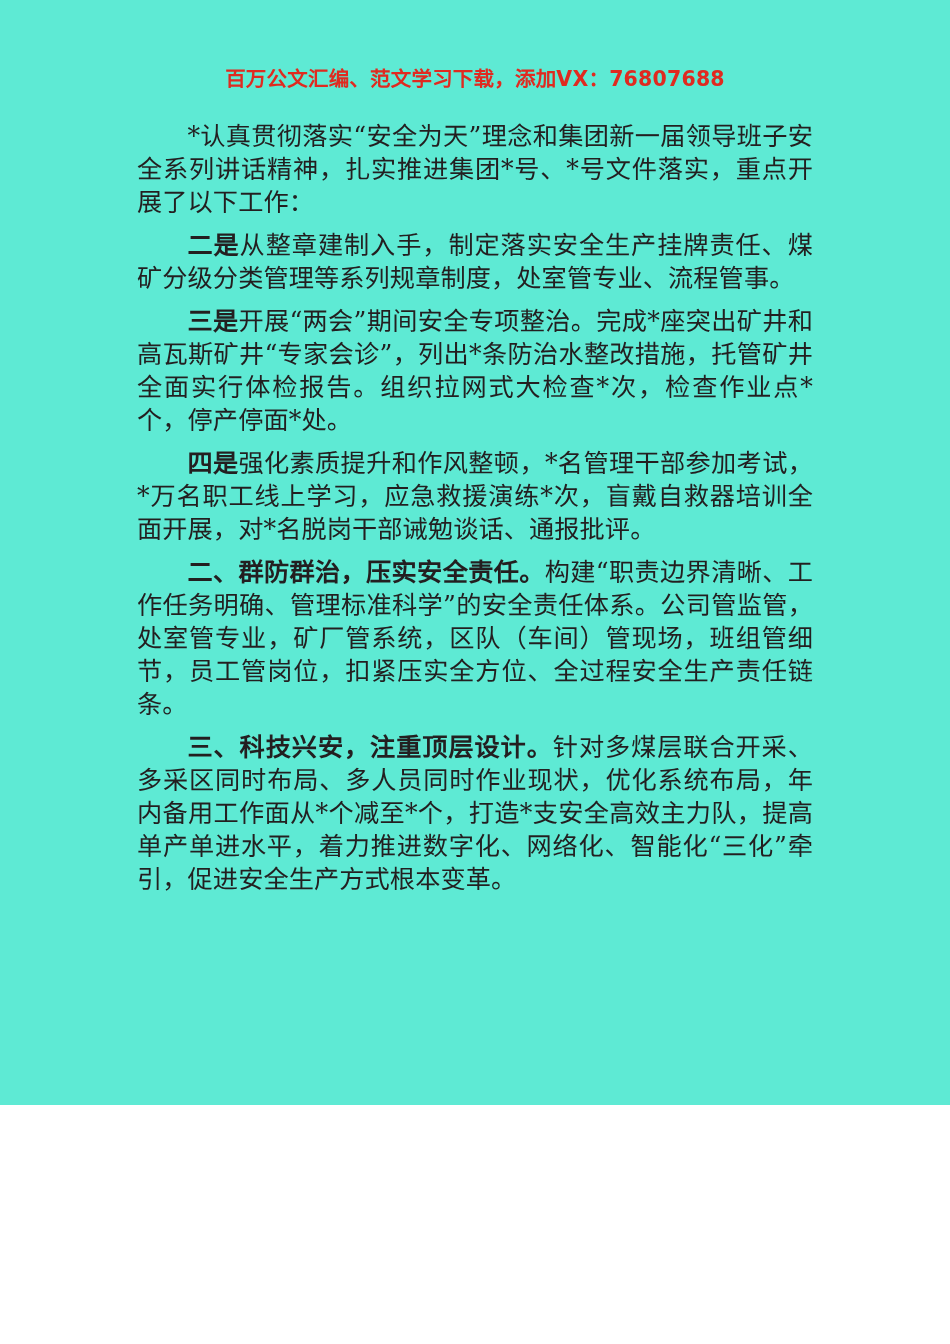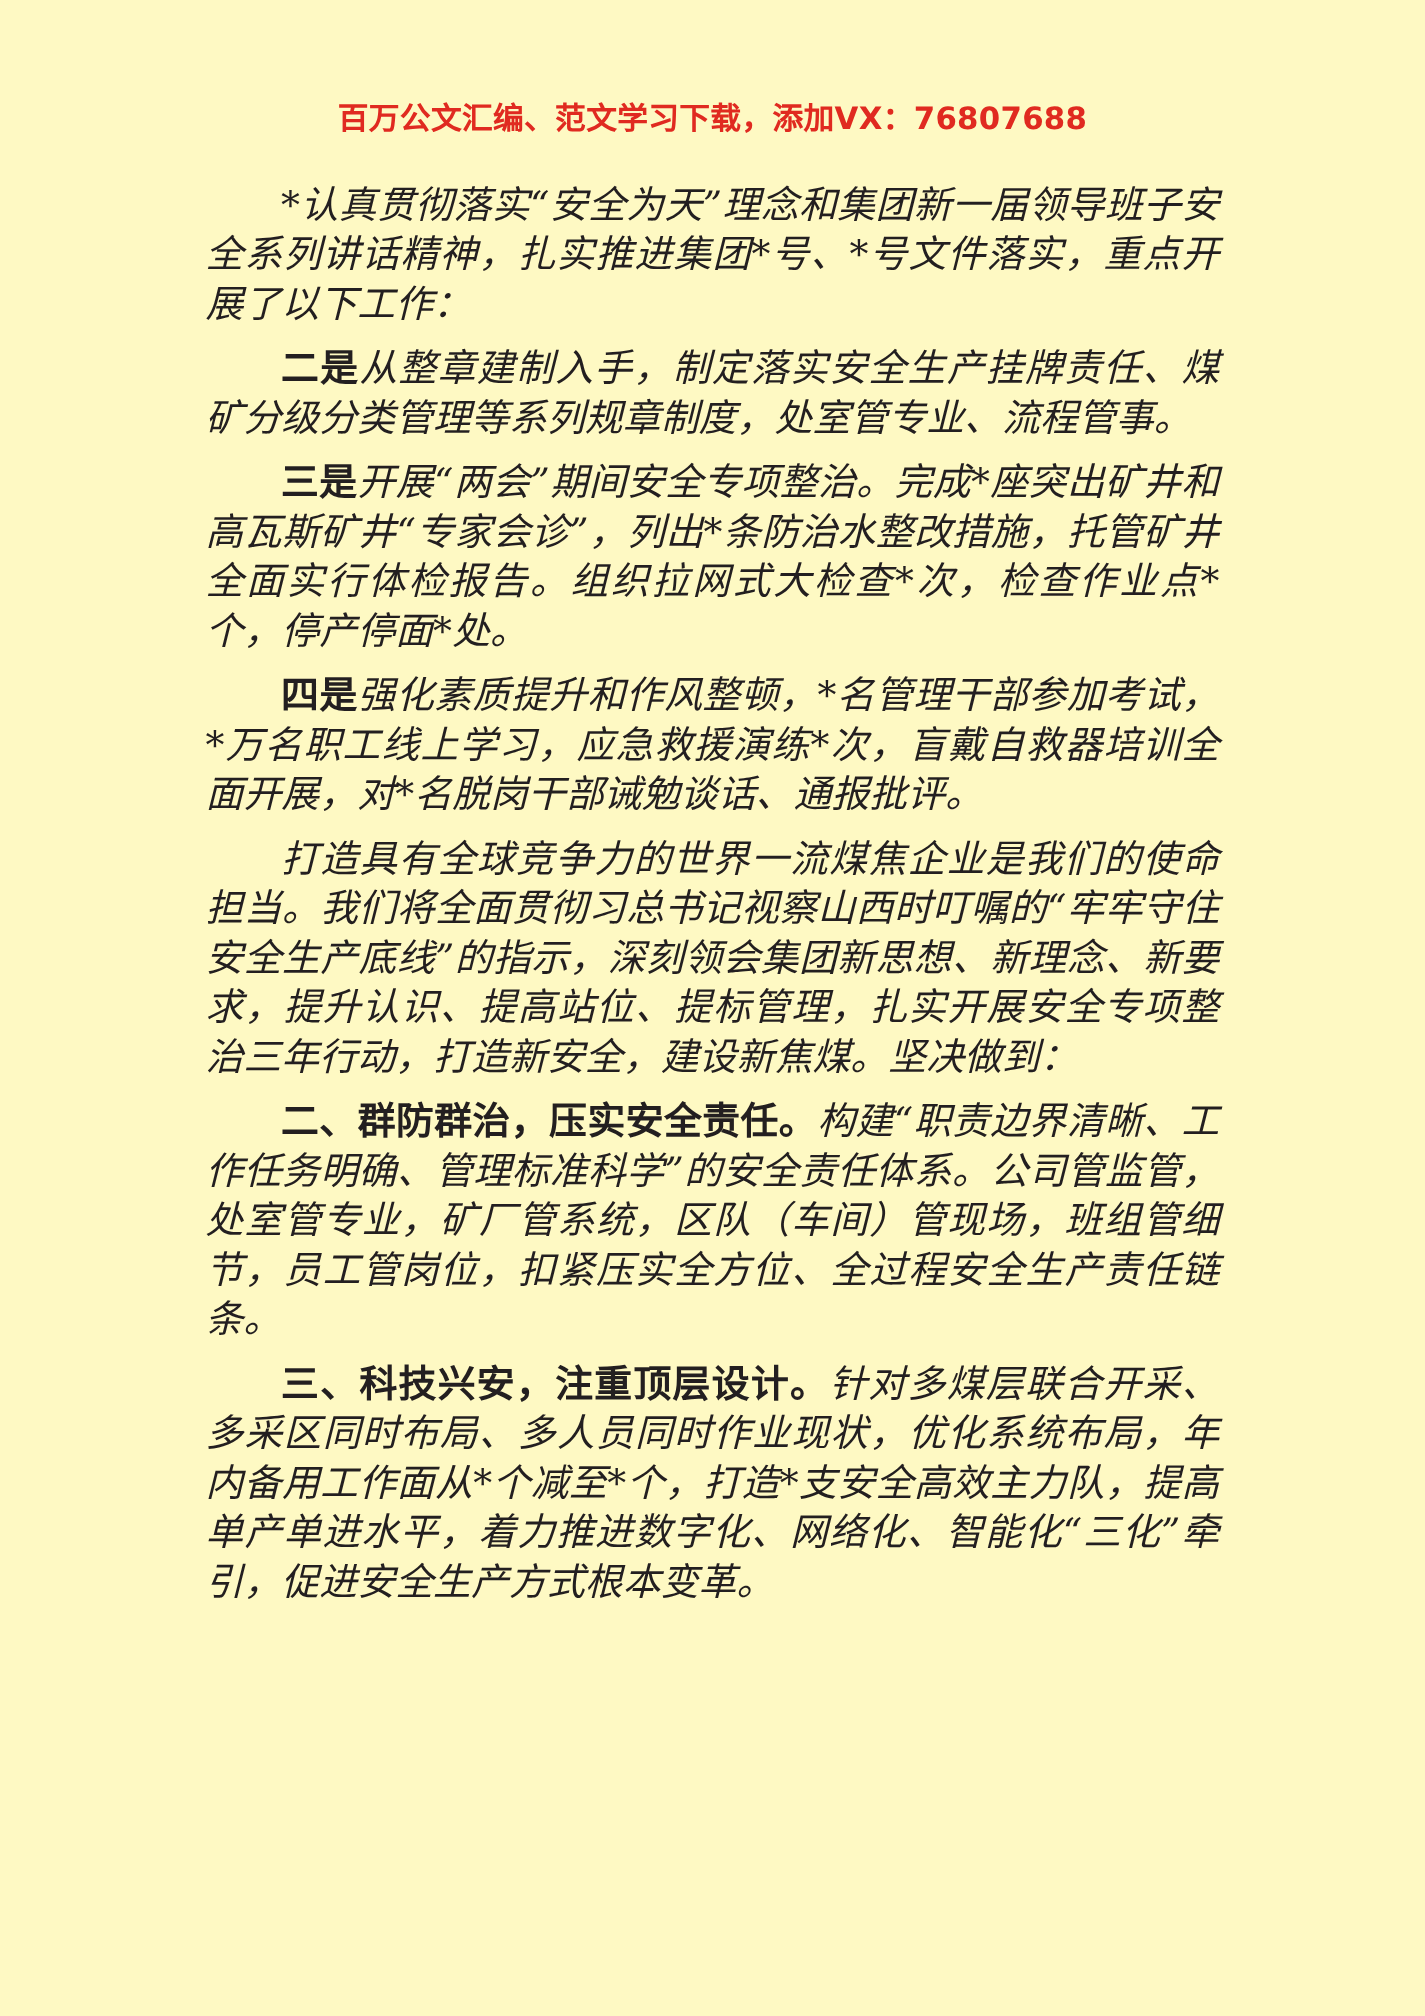--- a/index.html
+++ b/index.html
@@ -12,22 +12,22 @@
     width: 950px;
     height: 1344px;
     position: relative;
     overflow: hidden;
     font-family: "DejaVu Serif", "Liberation Serif", serif;
     color: #231f20;
   }
 
   #page {
     width: 950px;
-    height: 1344px;
-    background: #fef9c3;
+    height: 1105px;
+    background: #5eead4;
     position: relative;
     box-sizing: border-box;
   }
 
   
   .banner {
     position: absolute;
     top: 62px;
     left: 0;
     width: 950px;
@@ -74,21 +74,20 @@
   }
 
   .lead {
     font-weight: bold;
     font-family: "DejaVu Sans", "Liberation Sans", sans-serif;
   }
 
   .tail {
     font-weight: normal;
     font-family: "DejaVu Serif", "Liberation Serif", serif;
-    font-style: italic;
   }
 </style>
 </head>
 <body>
 
 <div id="page">
 
   <div class="banner">百万公文汇编、范文学习下载，添加VX：76807688</div>
 
   <div class="doc-body">
@@ -104,23 +103,20 @@
     </p>
 
     <p class="para indent">
       <span class="lead">三是</span><span class="tail">开展“两会”期间安全专项整治。完成*座突出矿井和高瓦斯矿井“专家会诊”，列出*条防治水整改措施，托管矿井全面实行体检报告。组织拉网式大检查*次，检查作业点*个，停产停面*处。</span>
     </p>
 
     <p class="para indent">
       <span class="lead">四是</span><span class="tail">强化素质提升和作风整顿，*名管理干部参加考试，*万名职工线上学习，应急救援演练*次，盲戴自救器培训全面开展，对*名脱岗干部诫勉谈话、通报批评。</span>
     </p>
 
-    <p class="para indent">
-      <span class="lead"></span><span class="tail">打造具有全球竞争力的世界一流煤焦企业是我们的使命担当。我们将全面贯彻习总书记视察山西时叮嘱的“牢牢守住安全生产底线”的指示，深刻领会集团新思想、新理念、新要求，提升认识、提高站位、提标管理，扎实开展安全专项整治三年行动，打造新安全，建设新焦煤。坚决做到：</span>
-    </p>
 
 
     <p class="para indent">
       <span class="lead">二、群防群治，压实安全责任。</span><span class="tail">构建“职责边界清晰、工作任务明确、管理标准科学”的安全责任体系。公司管监管，处室管专业，矿厂管系统，区队（车间）管现场，班组管细节，员工管岗位，扣紧压实全方位、全过程安全生产责任链条。</span>
     </p>
 
     <p class="para indent">
       <span class="lead">三、科技兴安，注重顶层设计。</span><span class="tail">针对多煤层联合开采、多采区同时布局、多人员同时作业现状，优化系统布局，年内备用工作面从*个减至*个，打造*支安全高效主力队，提高单产单进水平，着力推进数字化、网络化、智能化“三化”牵引，促进安全生产方式根本变革。</span>
     </p>
 

